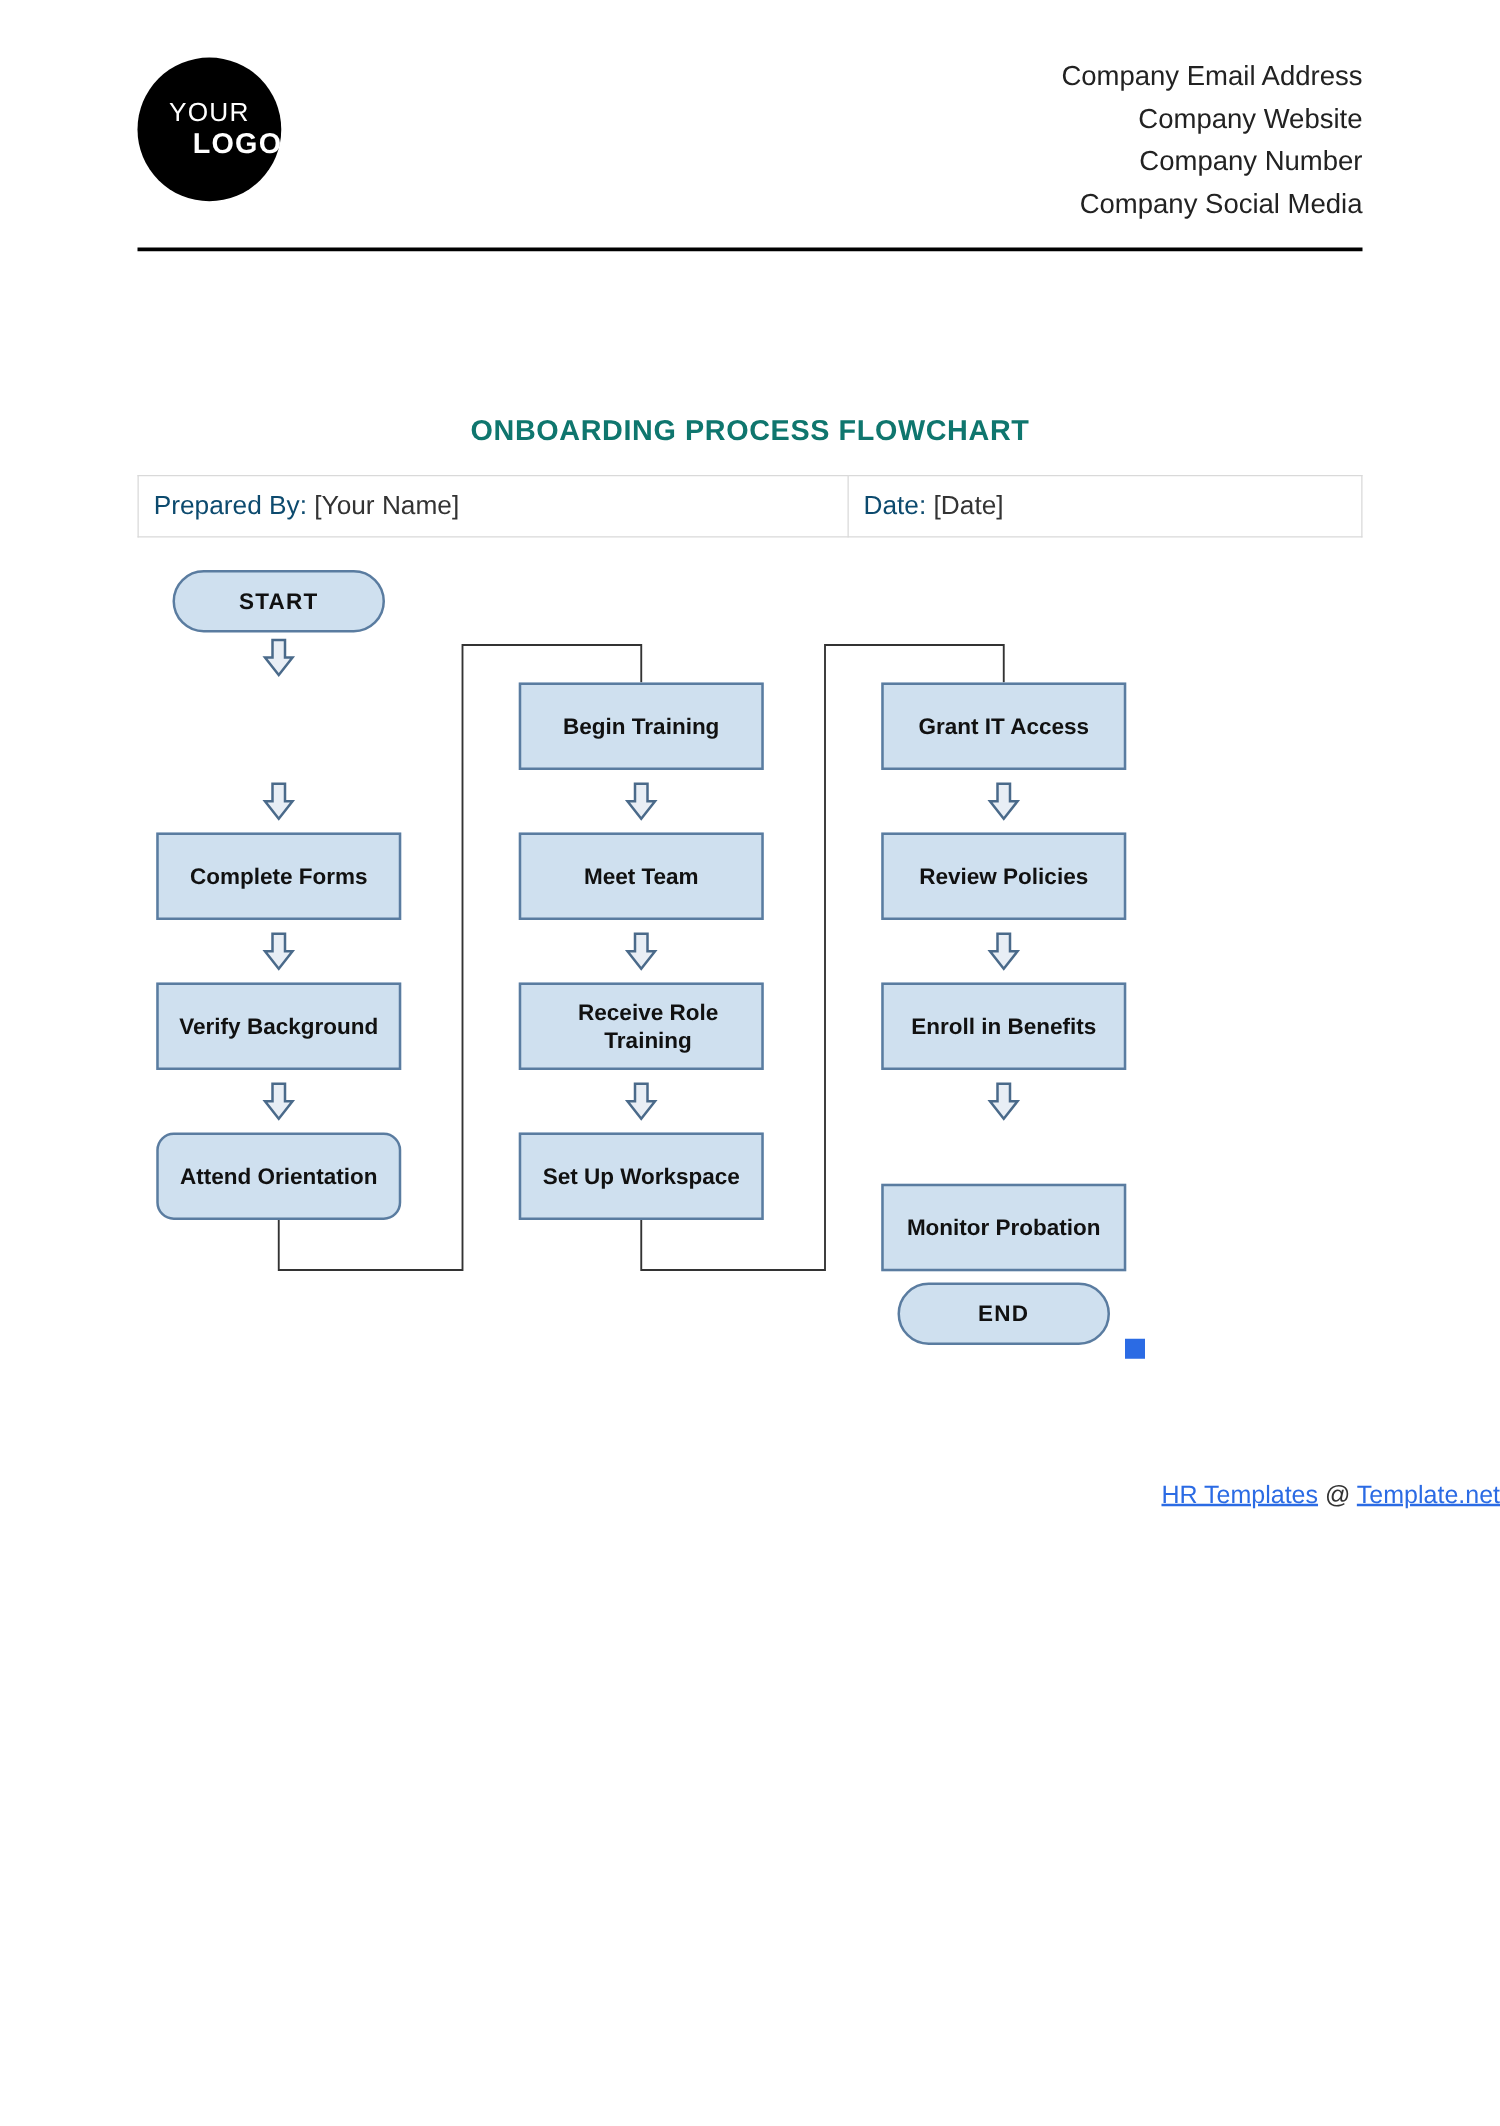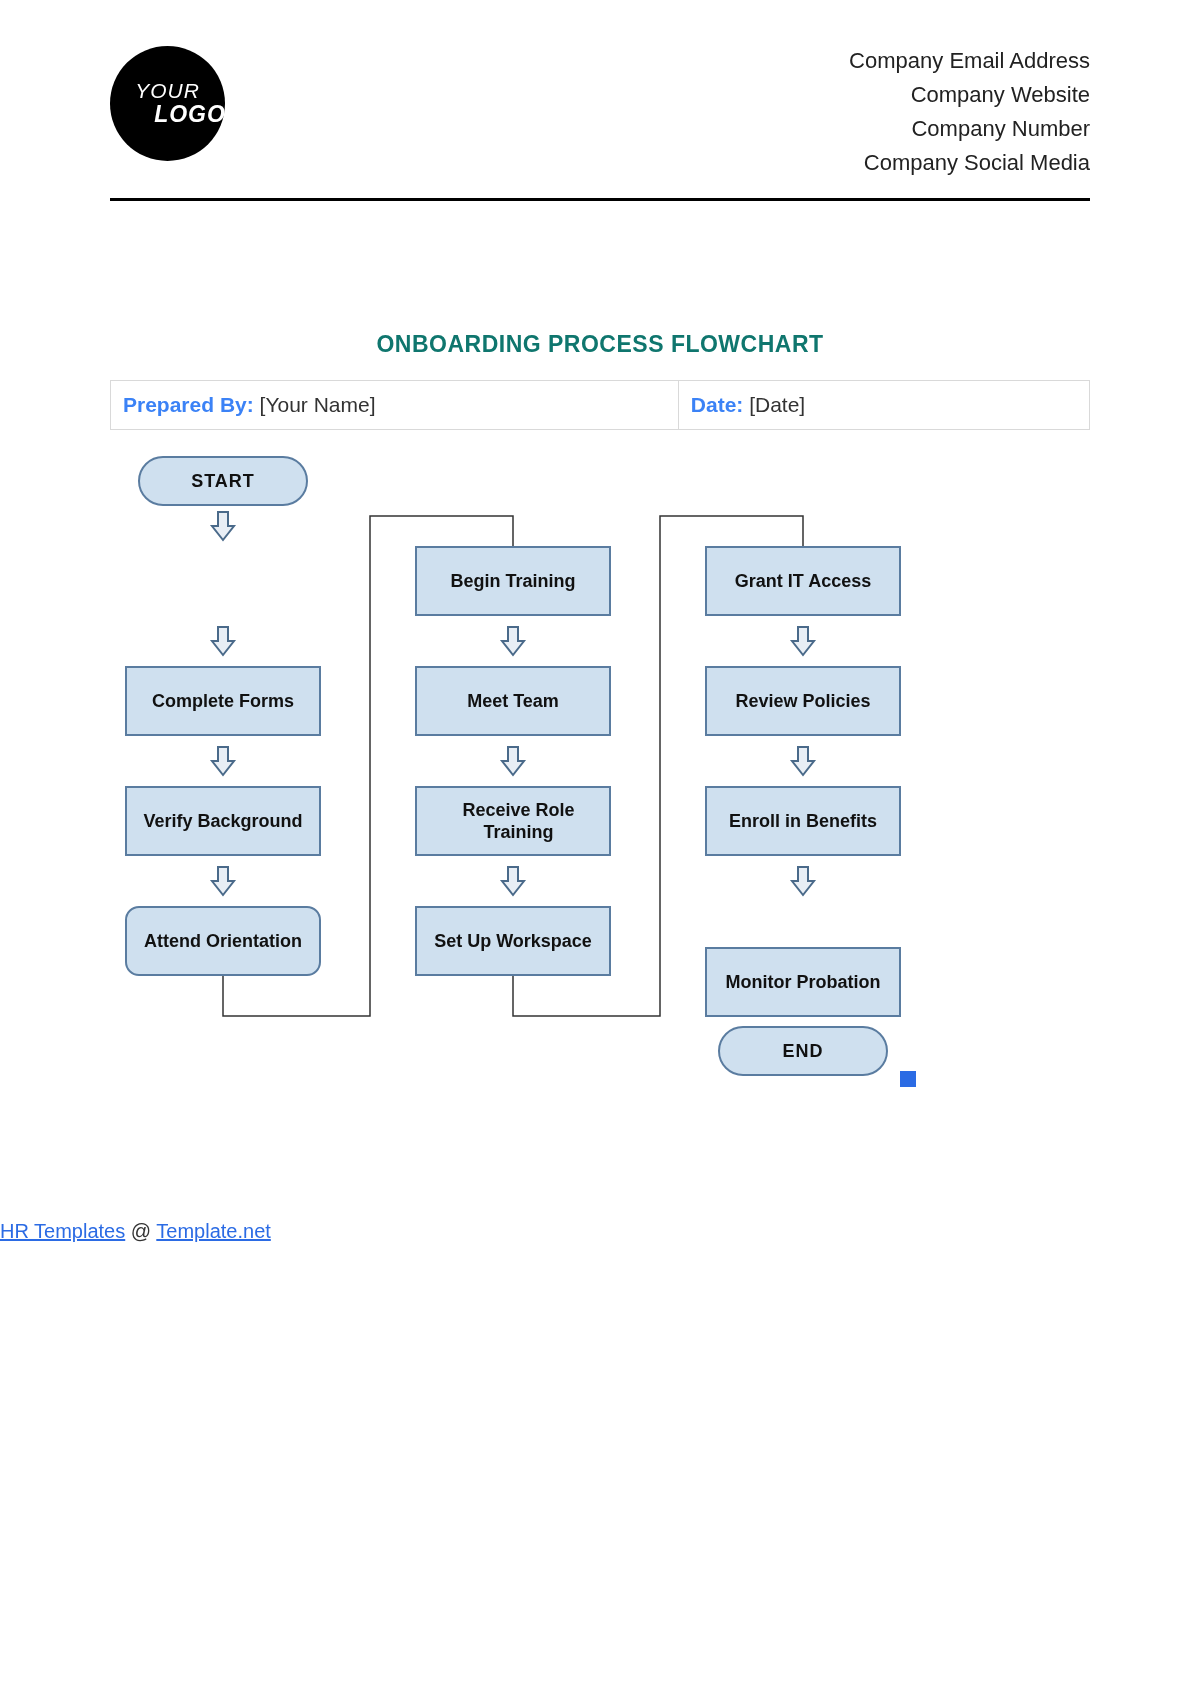--- a/index.html
+++ b/index.html
@@ -26,21 +26,20 @@
     background: #000;
     color: #fff;
     display: flex;
     flex-direction: column;
     justify-content: center;
     align-items: center;
     font-family: Arial, sans-serif;
     text-align: center;
     line-height: 1.05;
     margin-top: 6px;
-    font-style: italic;
   }
   .logo .line1 { font-size: 21px; letter-spacing: 1px; font-weight: 400; }
   .logo .line2 { font-size: 23px; letter-spacing: 1px; font-weight: 700; margin-left: 45px; }
   .company-info {
     text-align: right;
     font-size: 22px;
     line-height: 1.55;
     color: #222;
     padding-top: 4px;
   }
@@ -65,21 +64,21 @@
   }
   .meta-table td {
     border: 1px solid #d9d9d9;
     padding: 12px 12px;
     font-size: 21px;
     color: #333;
     vertical-align: middle;
     background: #fff;
   }
   .meta-table td:first-child { width: 58%; }
-  .meta-table .lbl { font-weight: 700; color: #3b82f6; }
+  .meta-table .lbl { font-weight: 400; color: #0c4a6e; }
   .flowchart {
     position: relative;
     width: 100%;
     height: 730px;
     margin-top: 26px;
   }
   .node {
     position: absolute;
     background: #cfe0ef;
     border: 2px solid #5a7ca0;
@@ -106,24 +105,23 @@
   }
   
   .c1 { left: 15px; }
   .c2 { left: 305px; }
   .c3 { left: 595px; }
   .footer-link {
     position: absolute;
     width: 100%;
     left: 0;
     top: 1185px;
-    text-align: left;
+    text-align: right;
     font-size: 20px;
     color: #333;
-    margin-top: 35px;
   }
   .footer-link a { color: #2b6be4; text-decoration: underline; }
   .footer-link .at { color: #333; }
   .cursor-square {
     position: absolute;
     width: 16px;
     height: 16px;
     background: #2b6be4;
   }
 </style>

